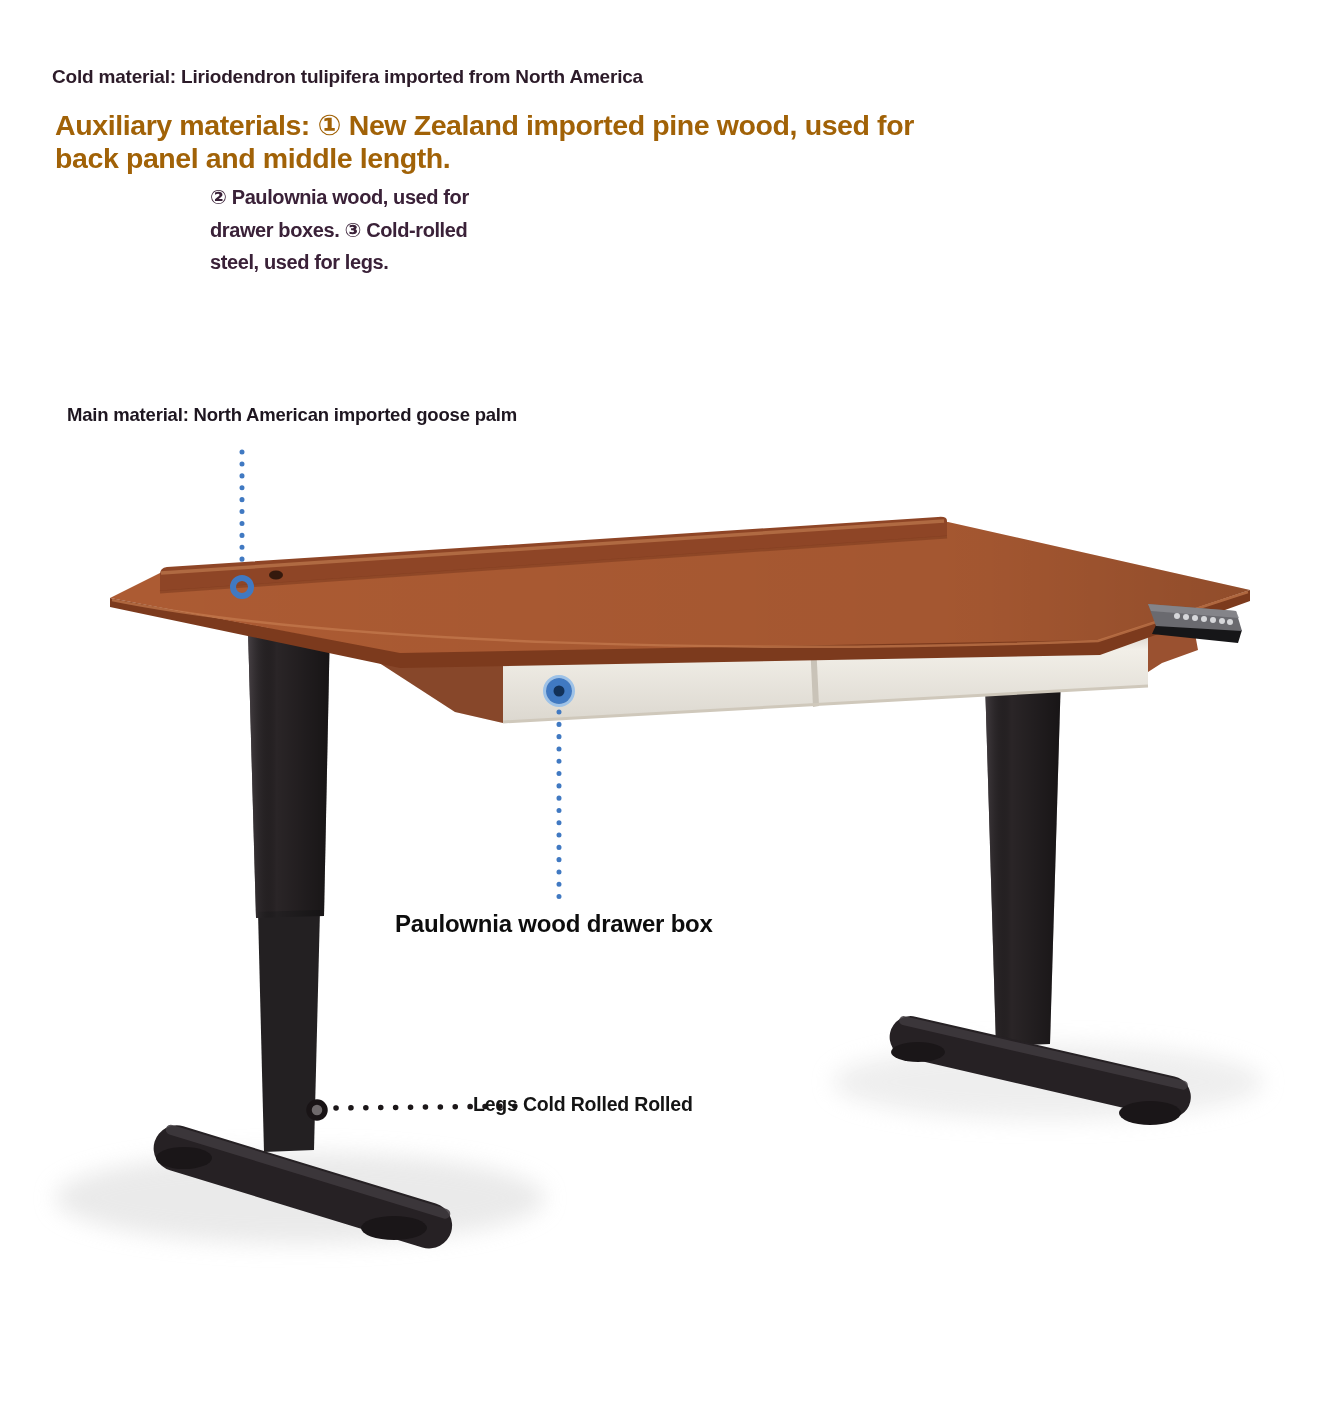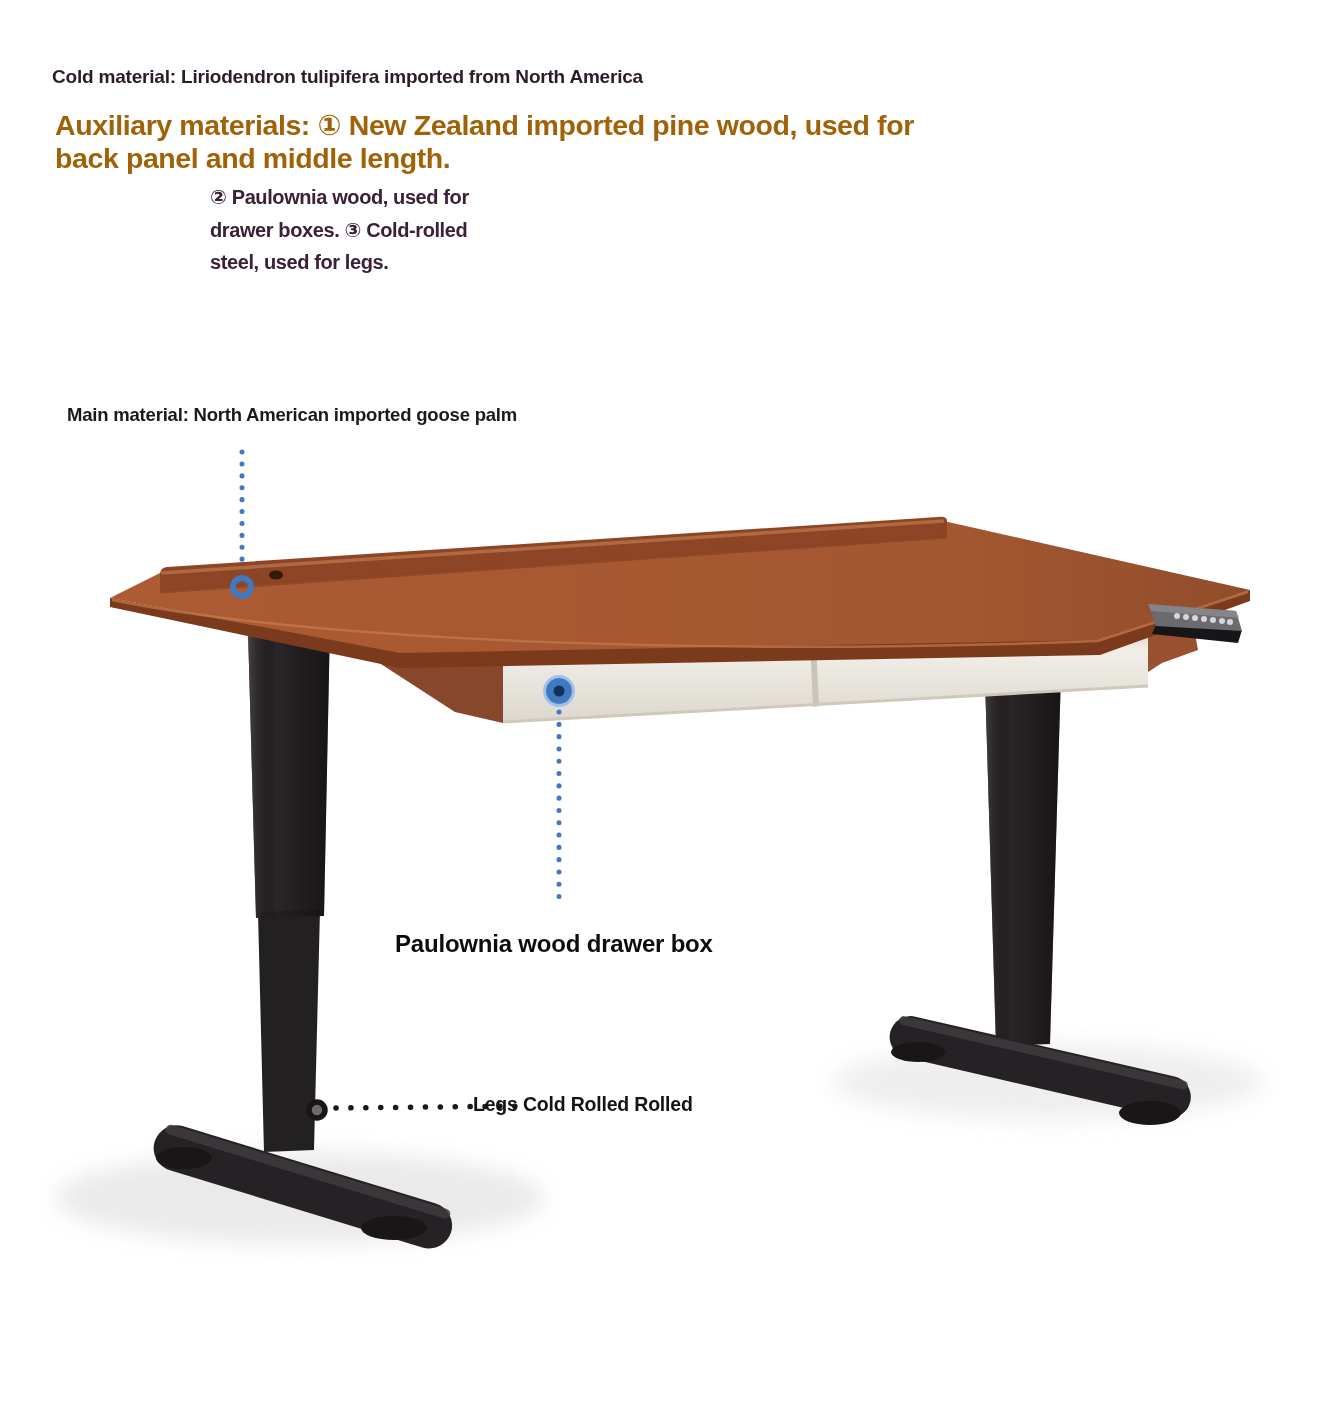--- a/index.html
+++ b/index.html
@@ -16,21 +16,21 @@
     position: absolute;
     font-weight: 700;
     white-space: pre-line;
     letter-spacing: -0.2px;
     z-index: 5;
   }
   .top-note       { left: 52px;  top: 66px;  font-size: 19px;   color: #2c1b29; }
   .aux-heading    { left: 55px;  top: 109px; font-size: 28.5px; line-height: 33px; color: #a16207; letter-spacing: -0.4px; }
   .aux-sub        { left: 210px; top: 181px; font-size: 20px;   line-height: 32.5px; color: #3a2138; letter-spacing: -0.4px; }
   .tabletop-label { left: 67px;  top: 404px; font-size: 18.5px; color: #1e1620; }
-  .drawer-label   { left: 395px; top: 930px; font-size: 24px;   color: #0d0d0d; }
+  .drawer-label   { left: 395px; top: 910px; font-size: 24px;   color: #0d0d0d; }
   .legs-label     { left: 473px; top: 1093px; font-size: 19.5px; color: #141414; }
 </style>
 </head>
 <body>
 
 <div id="stage">
 
   <svg id="desk-svg" width="1340" height="1424" viewBox="0 0 1340 1424">
     <defs>
       <filter id="soft" x="-40%" y="-40%" width="180%" height="180%">

